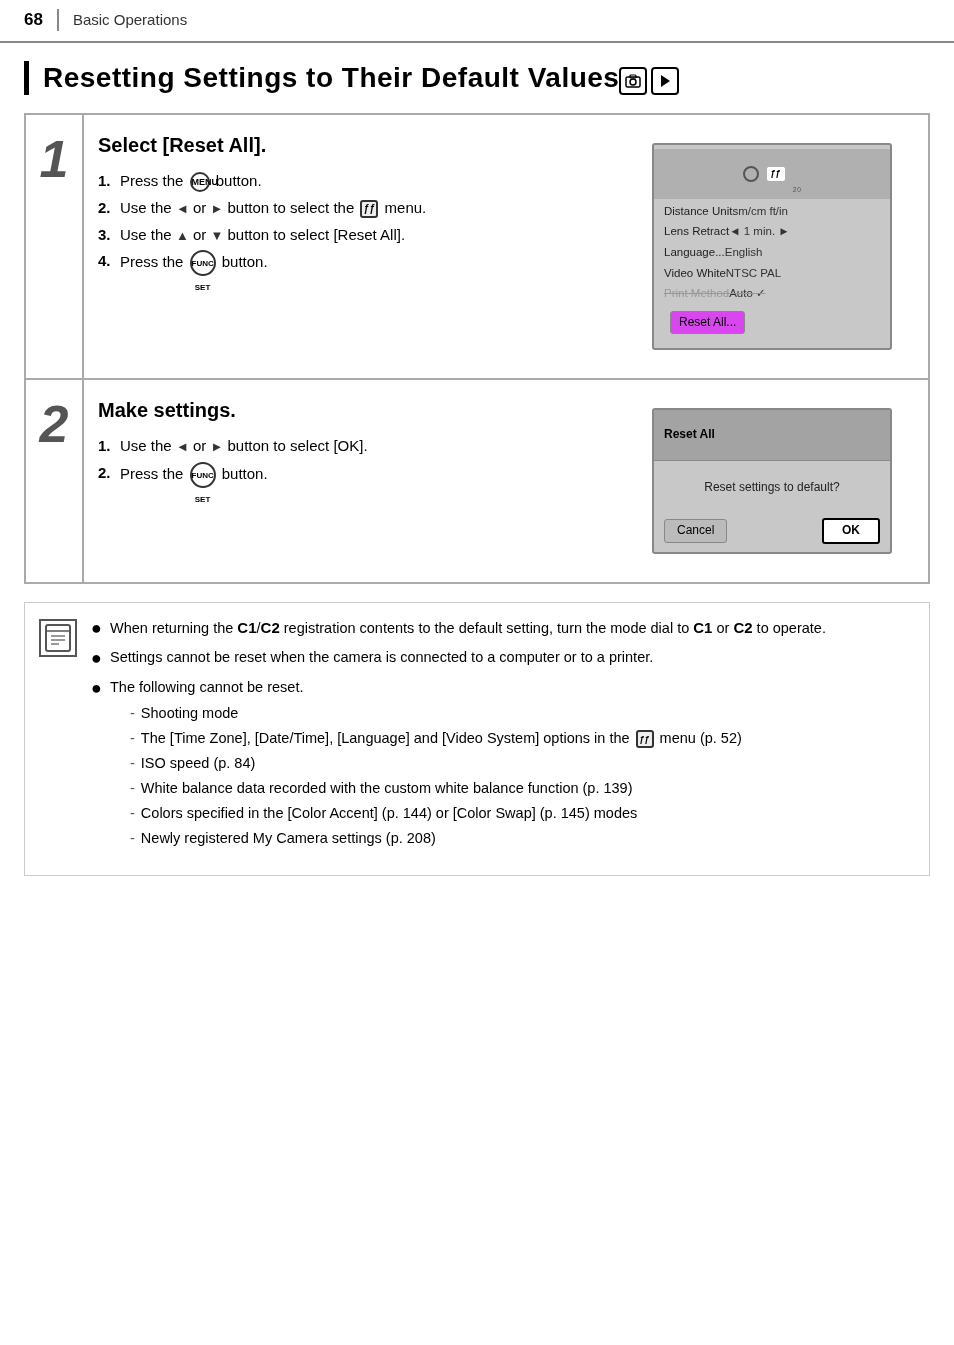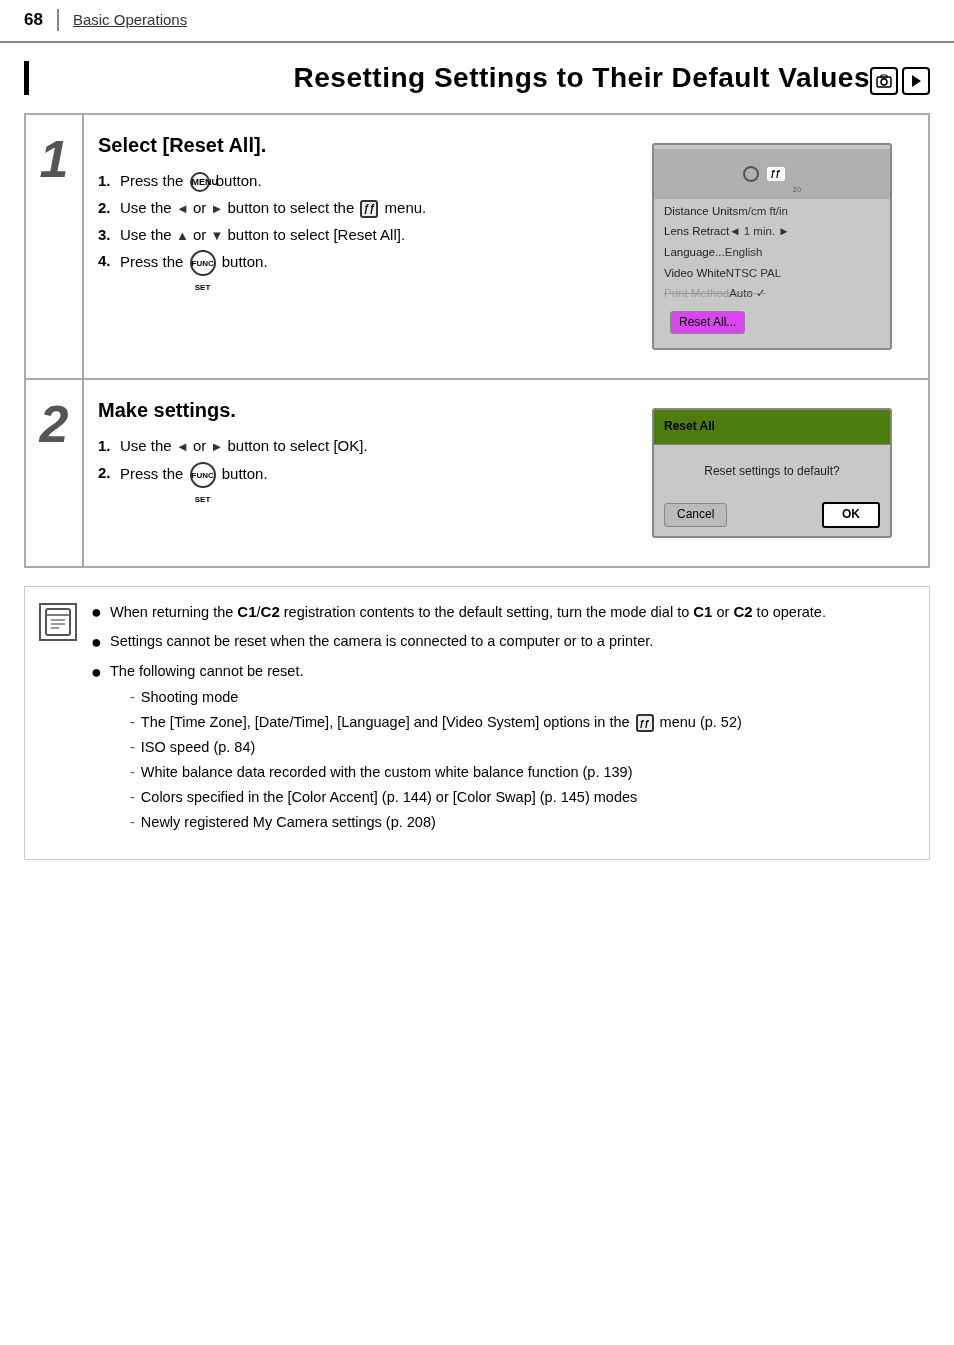--- a/index.html
+++ b/index.html
@@ -33,33 +33,32 @@
     }
     .header-divider {
       width: 2px;
       height: 22px;
       background: #888;
       margin-right: 14px;
     }
     .header-section-title {
       font-size: 15px;
       color: #333;
-      text-decoration: underline;
     }
 
     
     .main-content {
       padding: 18px 24px 24px 24px;
     }
 
     
     .title-block {
       display: flex;
       align-items: flex-start;
-      justify-content: flex-end;
+      justify-content: flex-start;
       border-left: 5px solid #000;
       padding-left: 14px;
       margin-bottom: 18px;
     }
     .page-title {
       font-size: 28px;
       font-weight: 900;
       font-family: 'Arial Black', Arial, sans-serif;
       line-height: 1.2;
       letter-spacing: 0.5px;
@@ -217,22 +216,22 @@
     
     .confirm-screen {
       background: #c8c8c8;
       border: 2px solid #888;
       border-radius: 3px;
       width: 240px;
       font-size: 12px;
       overflow: hidden;
     }
     .confirm-screen-title {
-      background: #4d7c0f;
-      padding: 8px 10px;
+      background: #a3a3a3;
+      padding: 16px 10px;
       font-weight: bold;
       font-size: 12px;
       border-bottom: 1px solid #888;
     }
     .confirm-screen-body {
       padding: 18px 13px;
       text-align: center;
       color: #222;
       font-size: 12px;
     }

